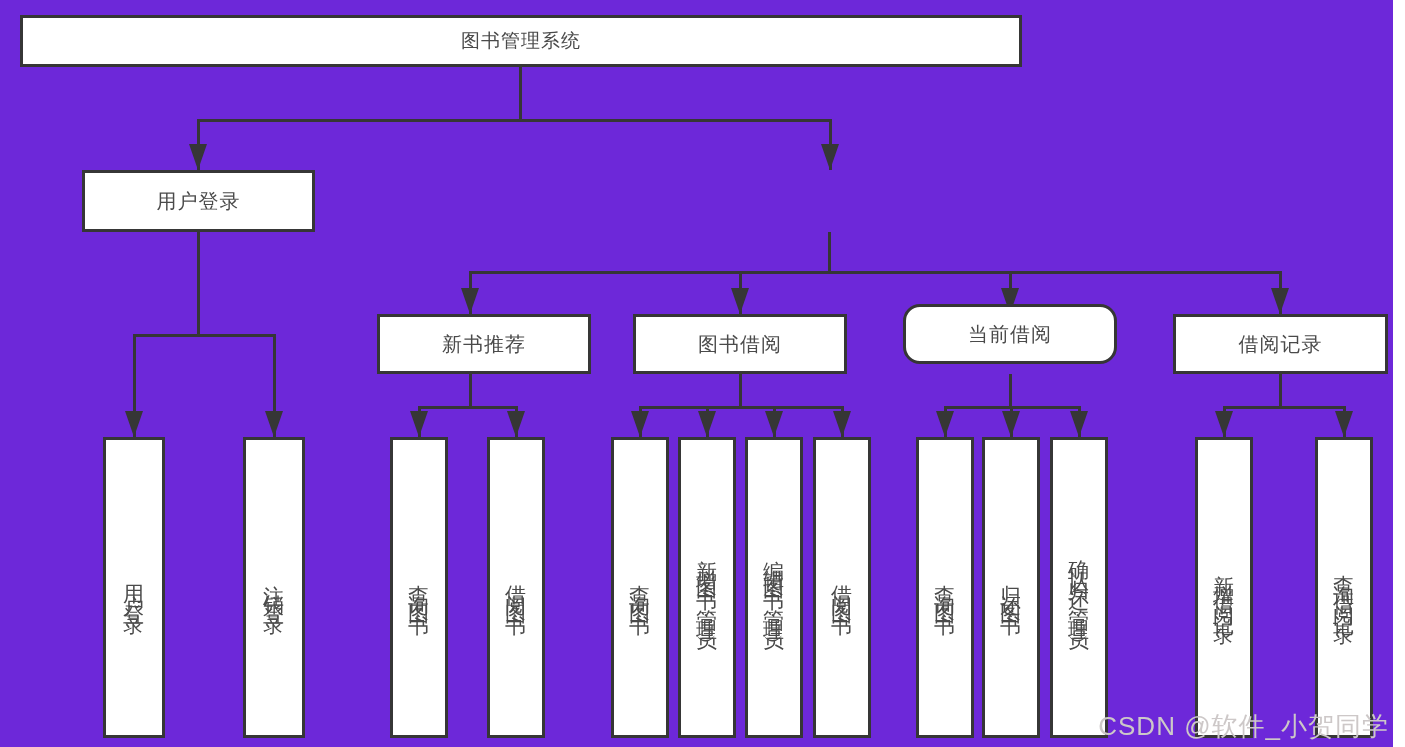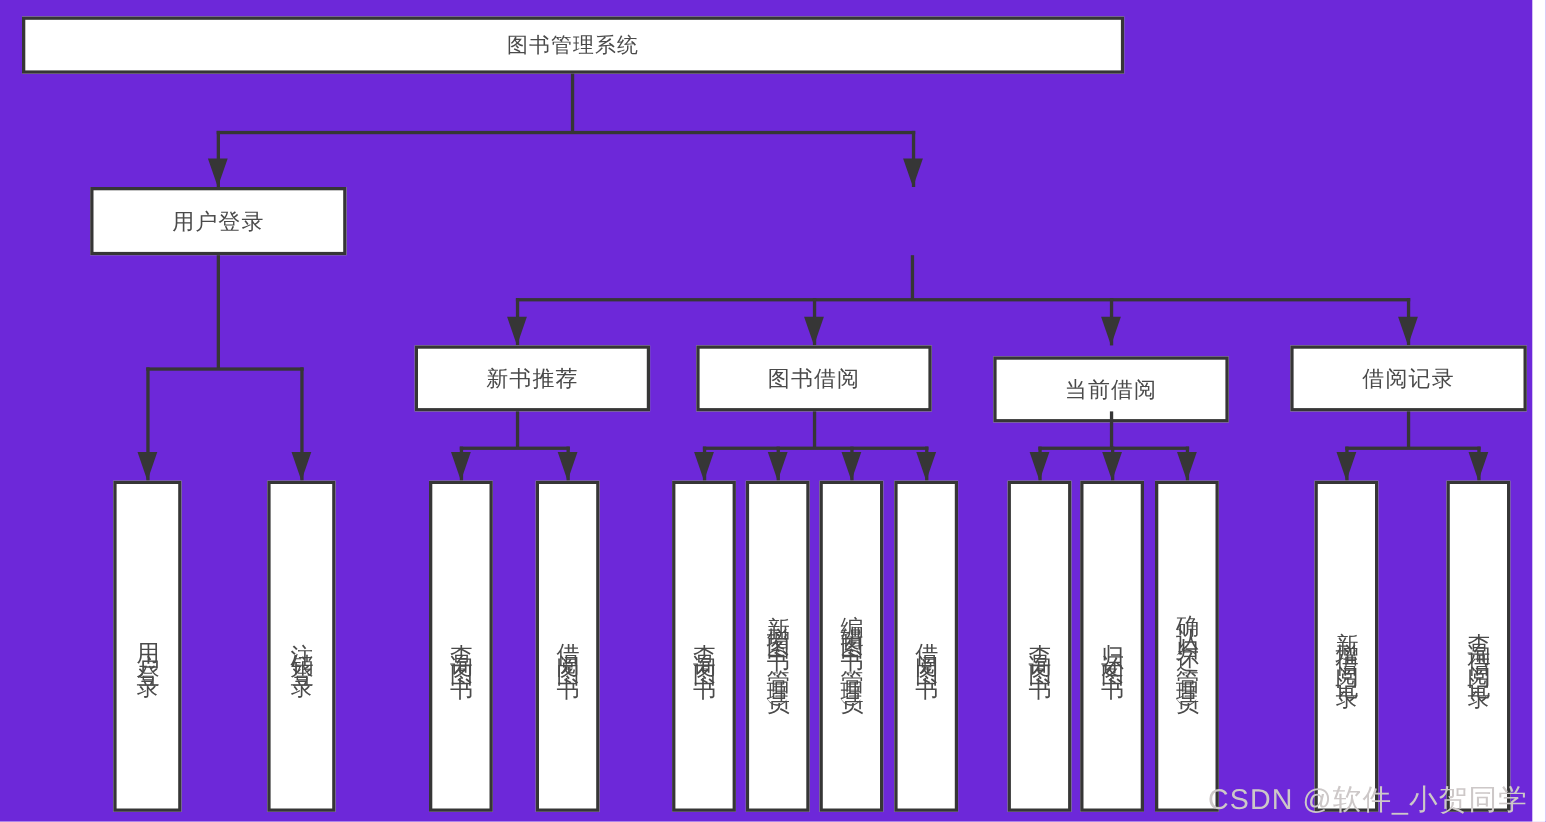--- a/index.html
+++ b/index.html
@@ -60,21 +60,21 @@
   <div class="ln" style="left:739px;top:271px;width:3px;height:43px;"></div>
   <div class="ln" style="left:1009px;top:271px;width:3px;height:43px;"></div>
   <div class="ln" style="left:1279px;top:271px;width:3px;height:43px;"></div>
   <div class="ah" style="left:461px;top:288px;"></div>
   <div class="ah" style="left:731px;top:288px;"></div>
   <div class="ah" style="left:1001px;top:288px;"></div>
   <div class="ah" style="left:1271px;top:288px;"></div>
 
   <div class="hbox" style="left:377px;top:314px;width:214px;height:60px;">新书推荐</div>
   <div class="hbox" style="left:633px;top:314px;width:214px;height:60px;">图书借阅</div>
-  <div class="hbox" style="left:903px;top:324px;width:214px;height:60px;">当前借阅</div>
+  <div class="hbox" style="left:903px;top:304px;width:214px;height:60px;border-radius:17px;">当前借阅</div>
   <div class="hbox" style="left:1173px;top:314px;width:215px;height:60px;">借阅记录</div>
 
   <div class="ln" style="left:469px;top:374px;width:3px;height:34px;"></div>
   <div class="ln" style="left:418px;top:406px;width:100px;height:3px;"></div>
   <div class="ln" style="left:418px;top:406px;width:3px;height:31px;"></div>
   <div class="ln" style="left:515px;top:406px;width:3px;height:31px;"></div>
   <div class="ah" style="left:410px;top:411px;"></div>
   <div class="ah" style="left:507px;top:411px;"></div>
 
   <div class="ln" style="left:739px;top:374px;width:3px;height:34px;"></div>

